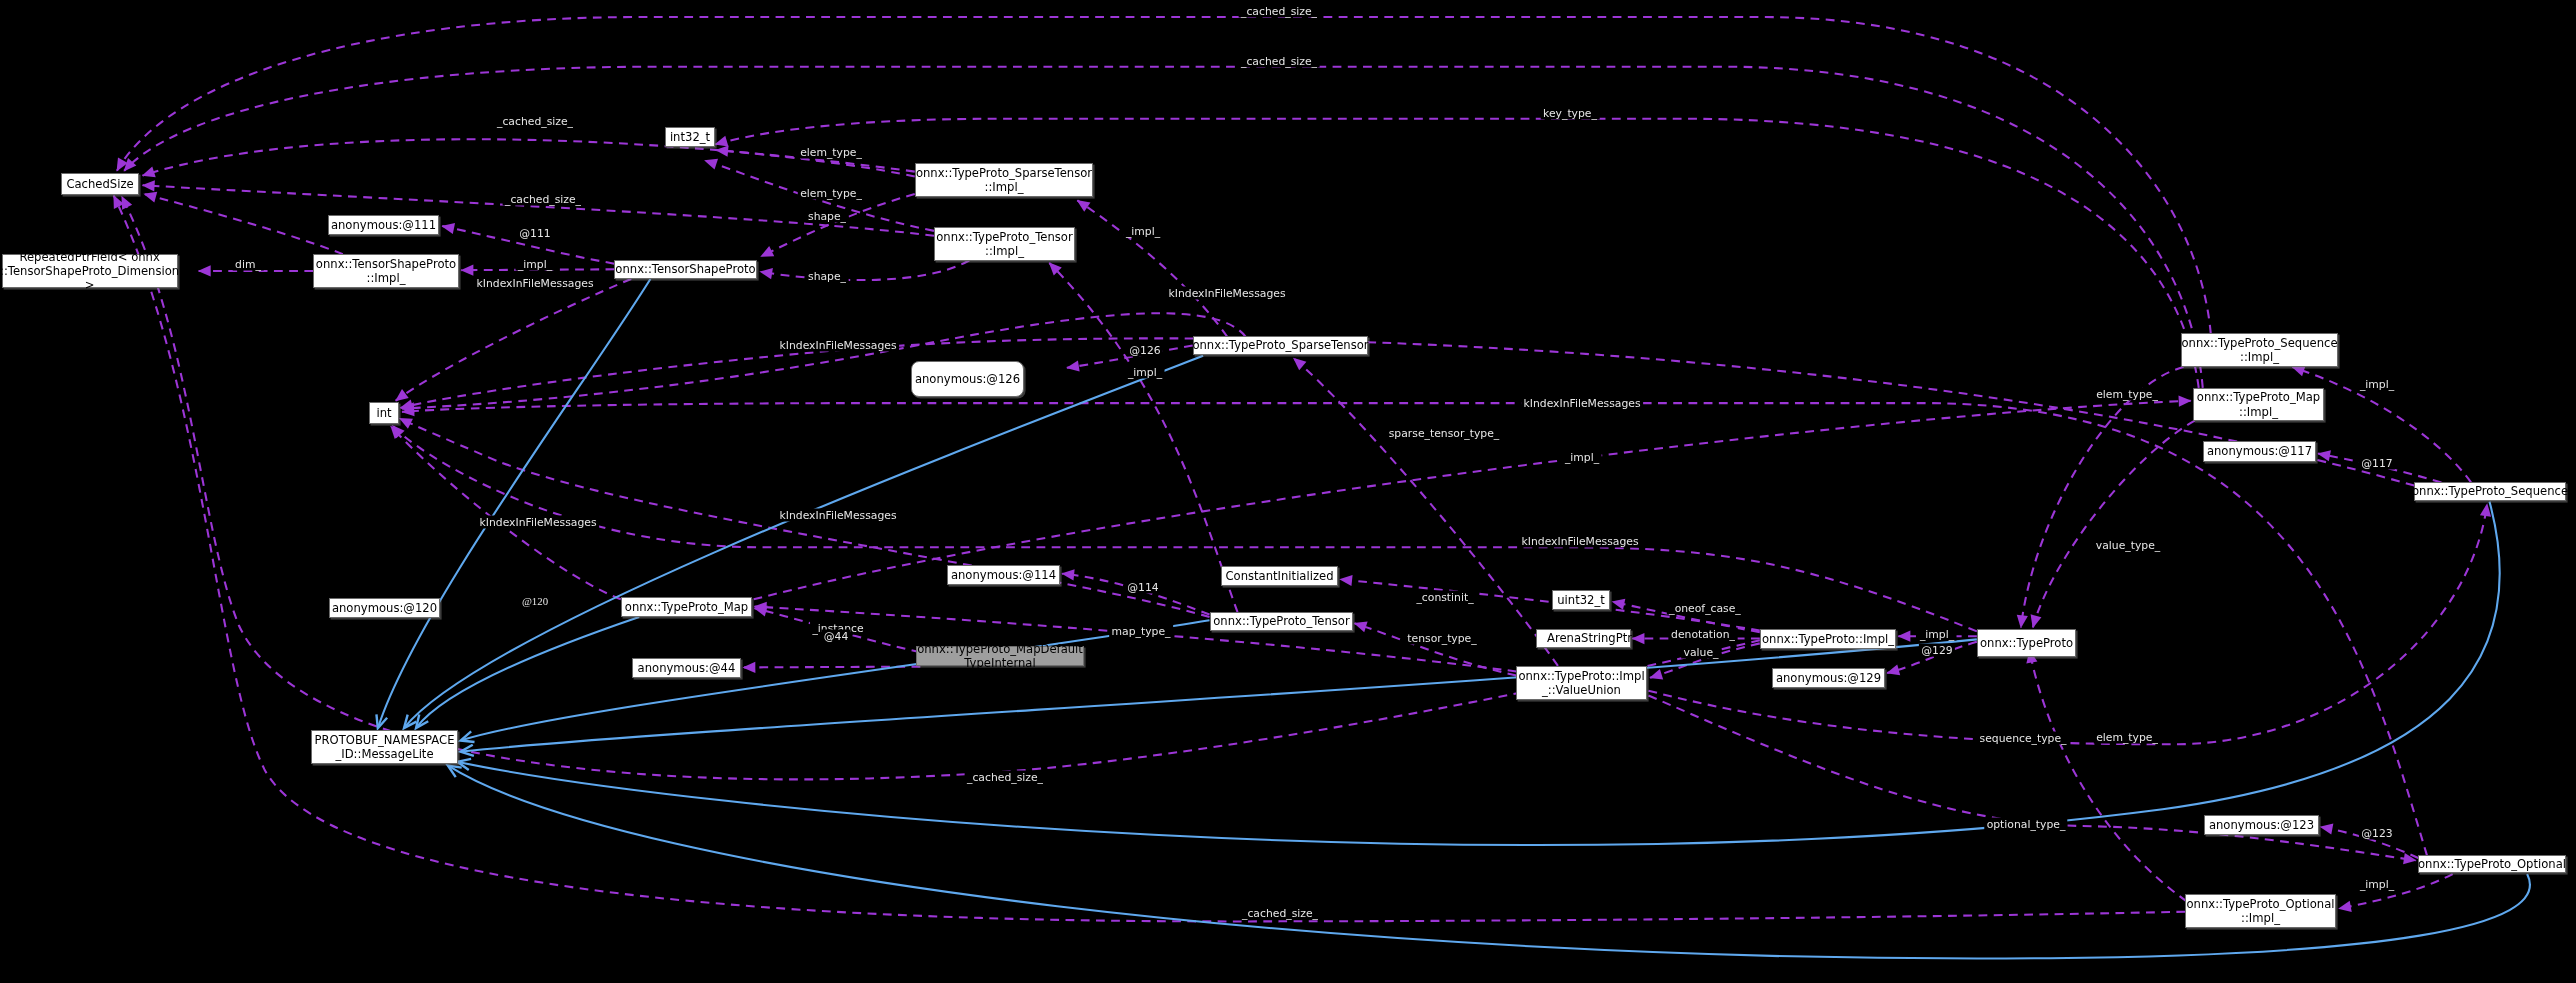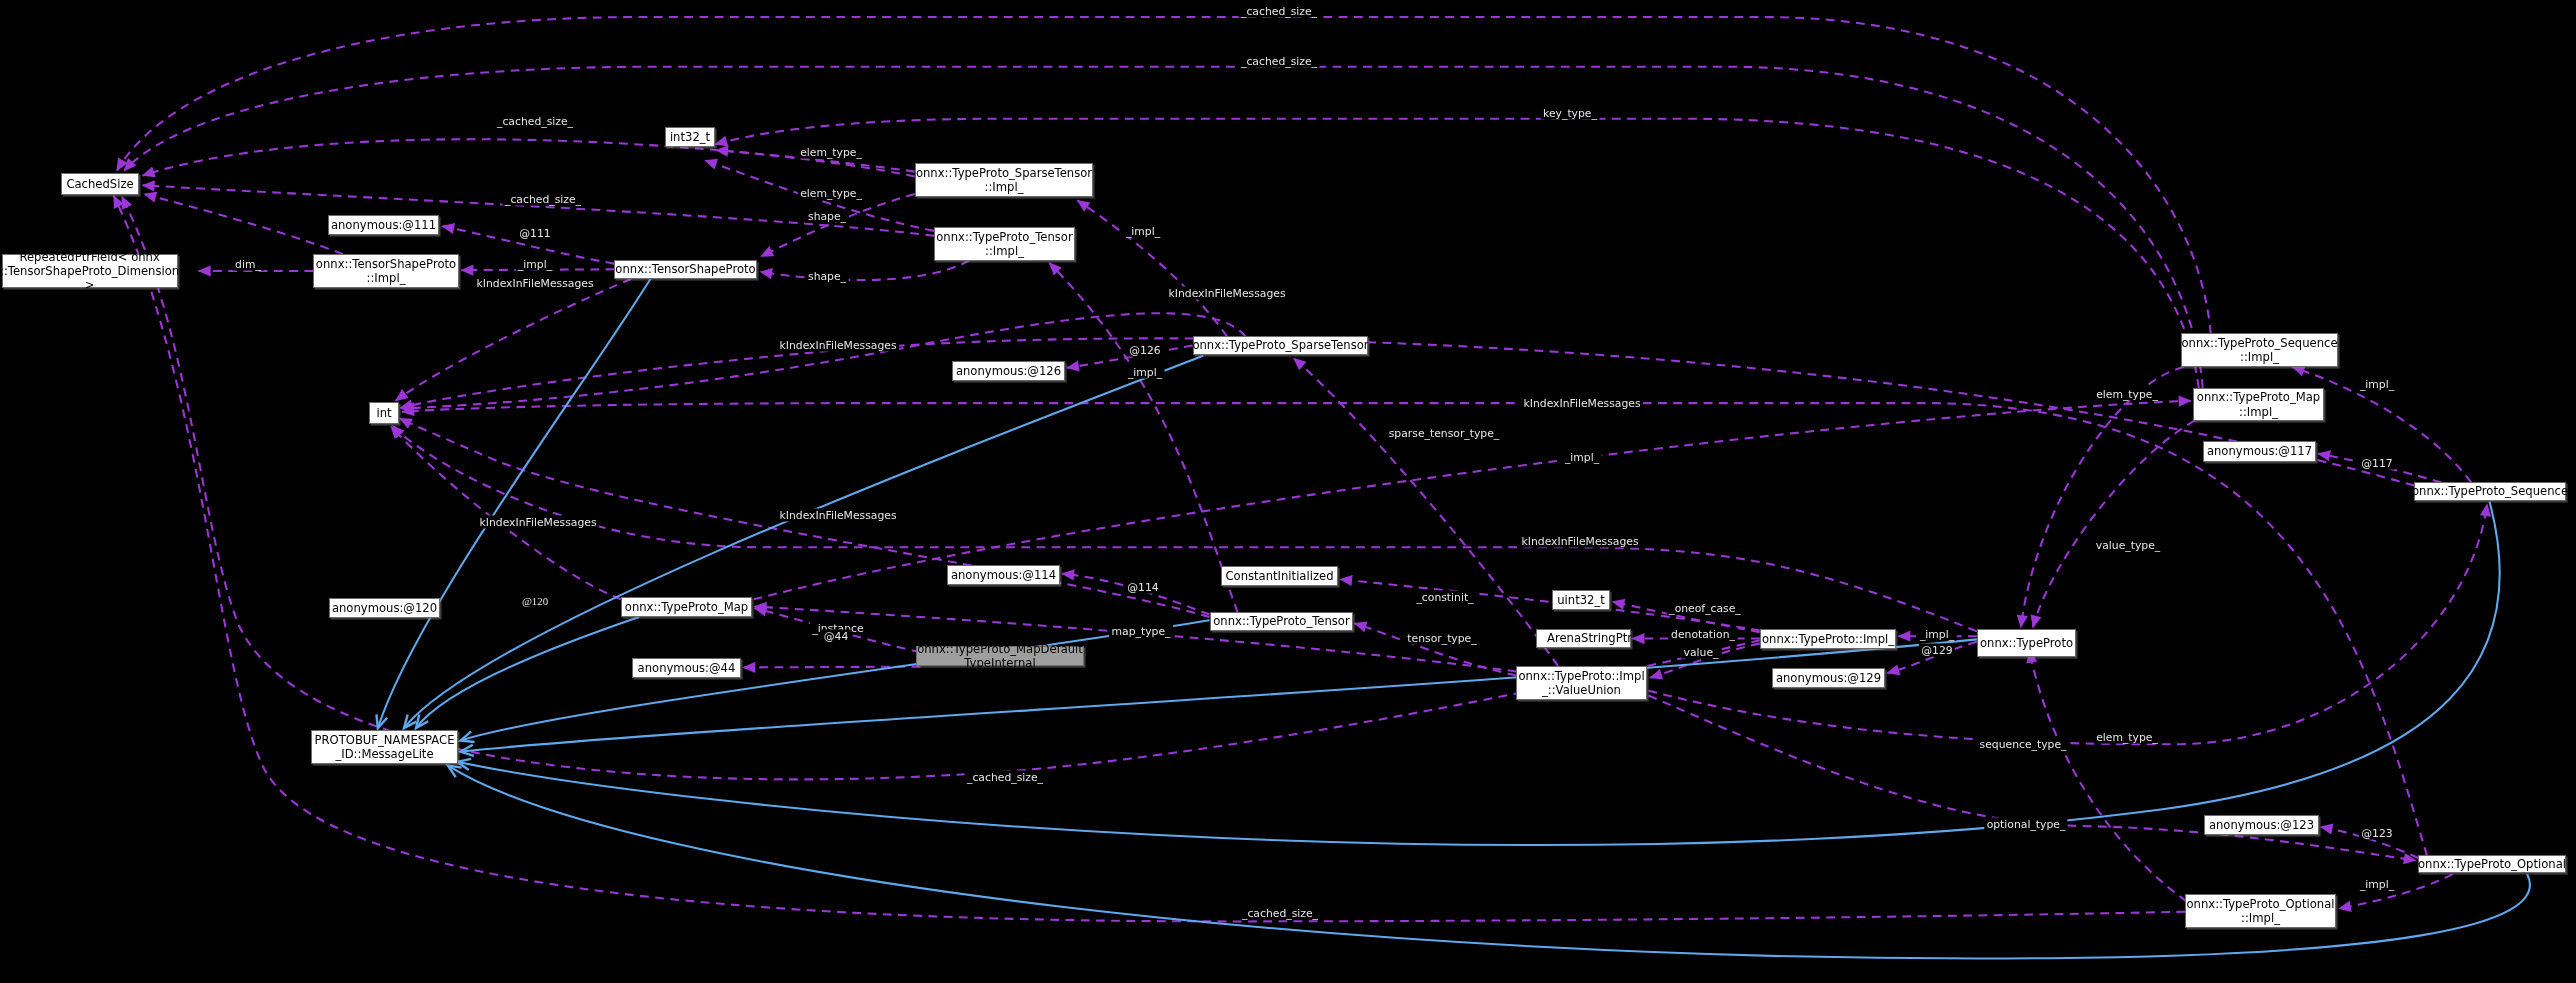--- a/index.html
+++ b/index.html
@@ -93,21 +93,21 @@
       <div class="node" style="left: 313px; top: 254px; width: 146px; height: 34px;">onnx::TensorShapeProto
 ::Impl_</div>
       <div class="node" style="left: 328px; top: 215px; width: 111px; height: 20px;">anonymous:@111</div>
       <div class="node" style="left: 614px; top: 260px; width: 143px; height: 19px;">onnx::TensorShapeProto</div>
       <div class="node" style="left: 665px; top: 127px; width: 50px; height: 20px;">int32_t</div>
       <div class="node" style="left: 915px; top: 163px; width: 178px; height: 34px;">onnx::TypeProto_SparseTensor
 ::Impl_</div>
       <div class="node" style="left: 934px; top: 227px; width: 141px; height: 34px;">onnx::TypeProto_Tensor
 ::Impl_</div>
       <div class="node" style="left: 1193px; top: 336px; width: 175px; height: 19px;">onnx::TypeProto_SparseTensor</div>
-      <div class="node" style="left: 952px; top: 361px; width: 113px; height: 20px;">anonymous:@126</div>
+      <div class="node" style="left: 911px; top: 361px; width: 113px; height: 36px; border-radius: 8px;">anonymous:@126</div>
       <div class="node" style="left: 369px; top: 402px; width: 30px; height: 21.6px;">int</div>
       <div class="node" style="left: 329px; top: 598px; width: 111px; height: 20px;">anonymous:@120</div>
       <div class="node" style="left: 621px; top: 597px; width: 131px; height: 20px;">onnx::TypeProto_Map</div>
       <div class="node" style="left: 947px; top: 565px; width: 113px; height: 20px;">anonymous:@114</div>
       <div class="node" style="left: 632px; top: 658px; width: 109px; height: 20px;">anonymous:@44</div>
       <div class="node grey" style="left: 916px; top: 646px; width: 168px; height: 20px;">onnx::TypeProto_MapDefault
 TypeInternal</div>
       <div class="node" style="left: 1210px; top: 612px; width: 143px; height: 19px;">onnx::TypeProto_Tensor</div>
       <div class="node" style="left: 1221px; top: 566px; width: 117px; height: 20px;">ConstantInitialized</div>
       <div class="node" style="left: 1552px; top: 590px; width: 58px; height: 20px;">uint32_t</div>
@@ -164,21 +164,21 @@
       <div class="elabel" style="left: 1705px; top: 608px;">_oneof_case_</div>
       <div class="elabel" style="left: 1143px; top: 587px;">@114</div>
       <div class="elabel" style="left: 838px; top: 628px;">_instance</div>
       <div class="elabel" style="left: 1141px; top: 631px;">map_type_</div>
       <div class="elabel" style="left: 1442px; top: 638px;">tensor_type_</div>
       <div class="elabel" style="left: 1703px; top: 634px;">denotation_</div>
       <div class="elabel" style="left: 1701px; top: 652px;">value_</div>
       <div class="elabel" style="left: 1937px; top: 634px;">_impl_</div>
       <div class="elabel" style="left: 1937px; top: 650px;">@129</div>
       <div class="elabel" style="left: 836px; top: 636px;">@44</div>
-      <div class="elabel" style="left: 2023px; top: 738px; margin-top: 6px;">sequence_type_</div>
+      <div class="elabel" style="left: 2023px; top: 738px;">sequence_type_</div>
       <div class="elabel" style="left: 2127px; top: 737px;">elem_type_</div>
       <div class="elabel" style="left: 1005px; top: 777px;">_cached_size_</div>
       <div class="elabel" style="left: 2026px; top: 824px;">optional_type_</div>
       <div class="elabel" style="left: 2377px; top: 833px;">@123</div>
       <div class="elabel" style="left: 2377px; top: 884px;">_impl_</div>
       <div class="elabel" style="left: 1280px; top: 913px;">_cached_size_</div>
     </div>
 </div>
 
 

